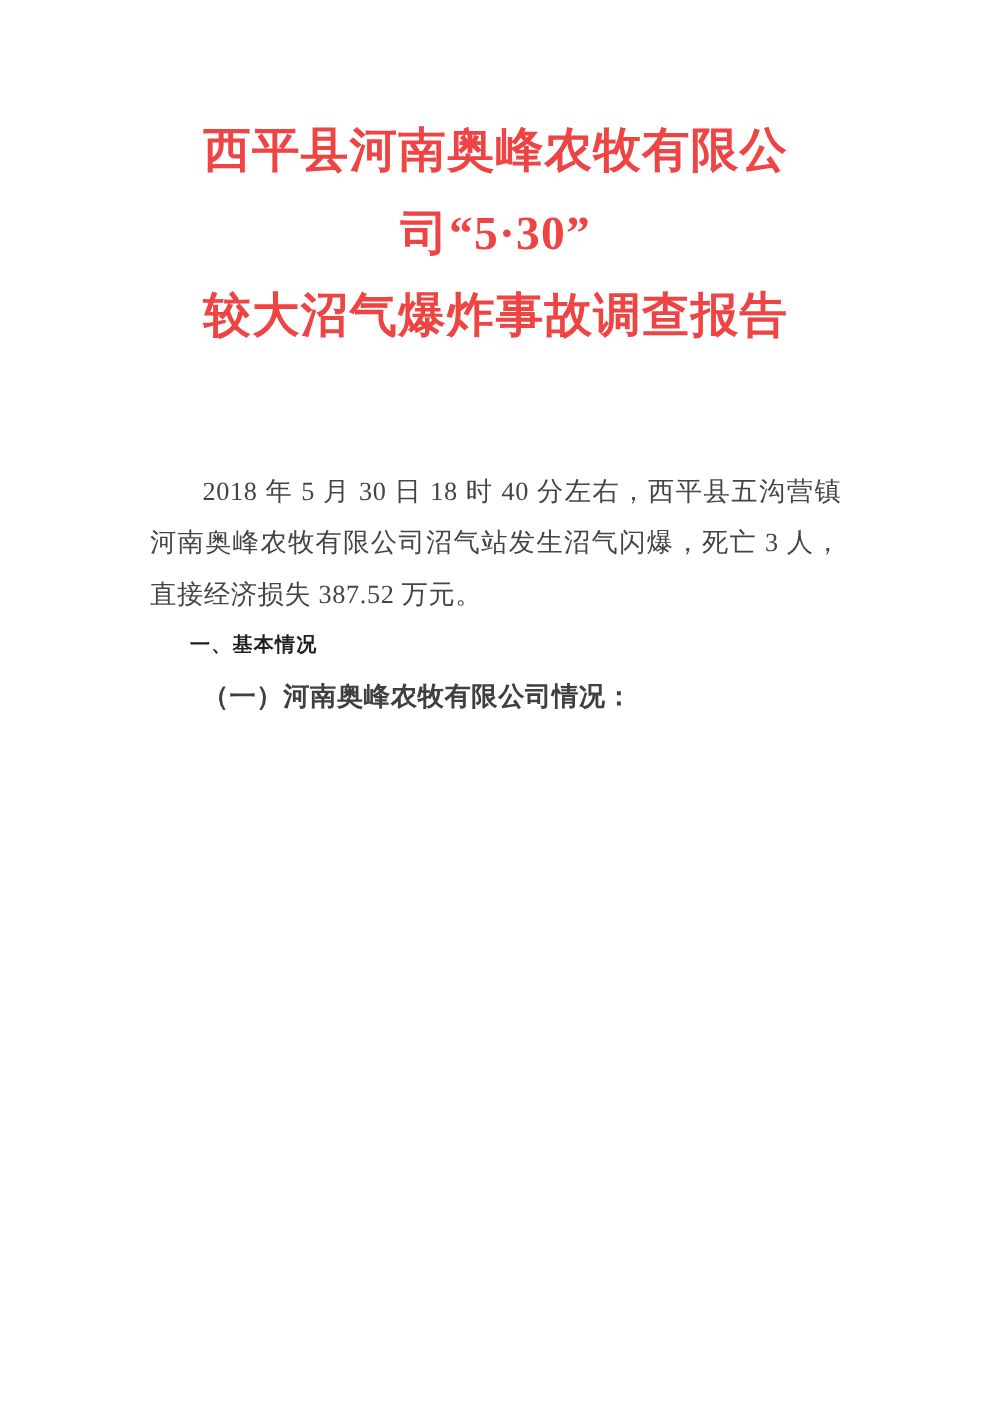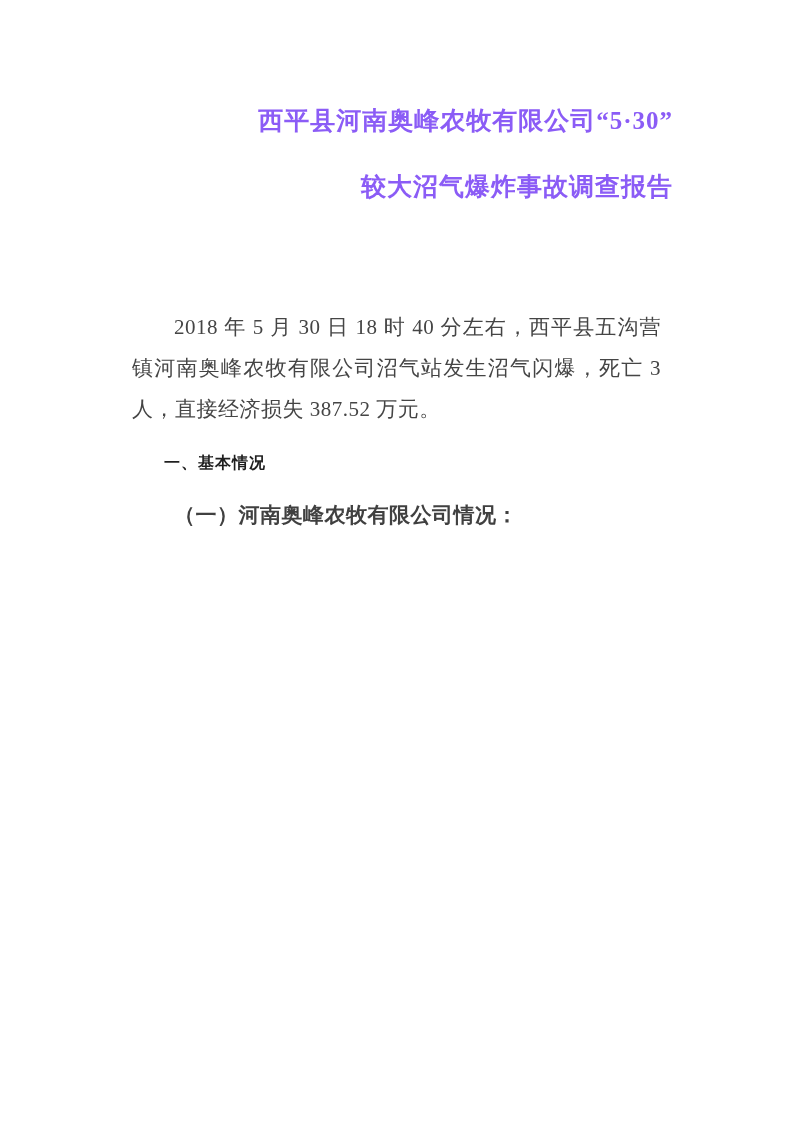--- a/index.html
+++ b/index.html
@@ -12,39 +12,39 @@
     width: 793px;
     height: 1122px;
     margin: 0 auto;
     background: #ffffff;
     box-sizing: border-box;
     padding: 88px 120px 0 120px;
     overflow: hidden;
     font-family: "Liberation Serif", "DejaVu Serif", serif;
   }
   .doc-title {
-    text-align: right;
-    font-size: 25px;
+    text-align: center;
+    font-size: 38px;
     line-height: 66px;
     font-weight: bold;
-    color: #8b5cf6;
+    color: #ef4444;
     letter-spacing: 1px;
     font-family: "Liberation Serif", "DejaVu Serif", serif;
   }
   .doc-body {
     margin-top: 87px;
     font-size: 21px;
     line-height: 41px;
     color: #454545;
     text-align: justify;
     letter-spacing: 0.5px;
     font-family: "Liberation Serif", "DejaVu Serif", serif;
   }
   .doc-body p {
-    margin: 12px;
+    margin: 0;
     padding: 0;
     text-indent: 2em;
   }
   .section-heading {
     margin: 0;
     text-indent: 2em;
     font-size: 16px;
     line-height: 41px;
     font-weight: bold;
     color: #1f1f1f;

